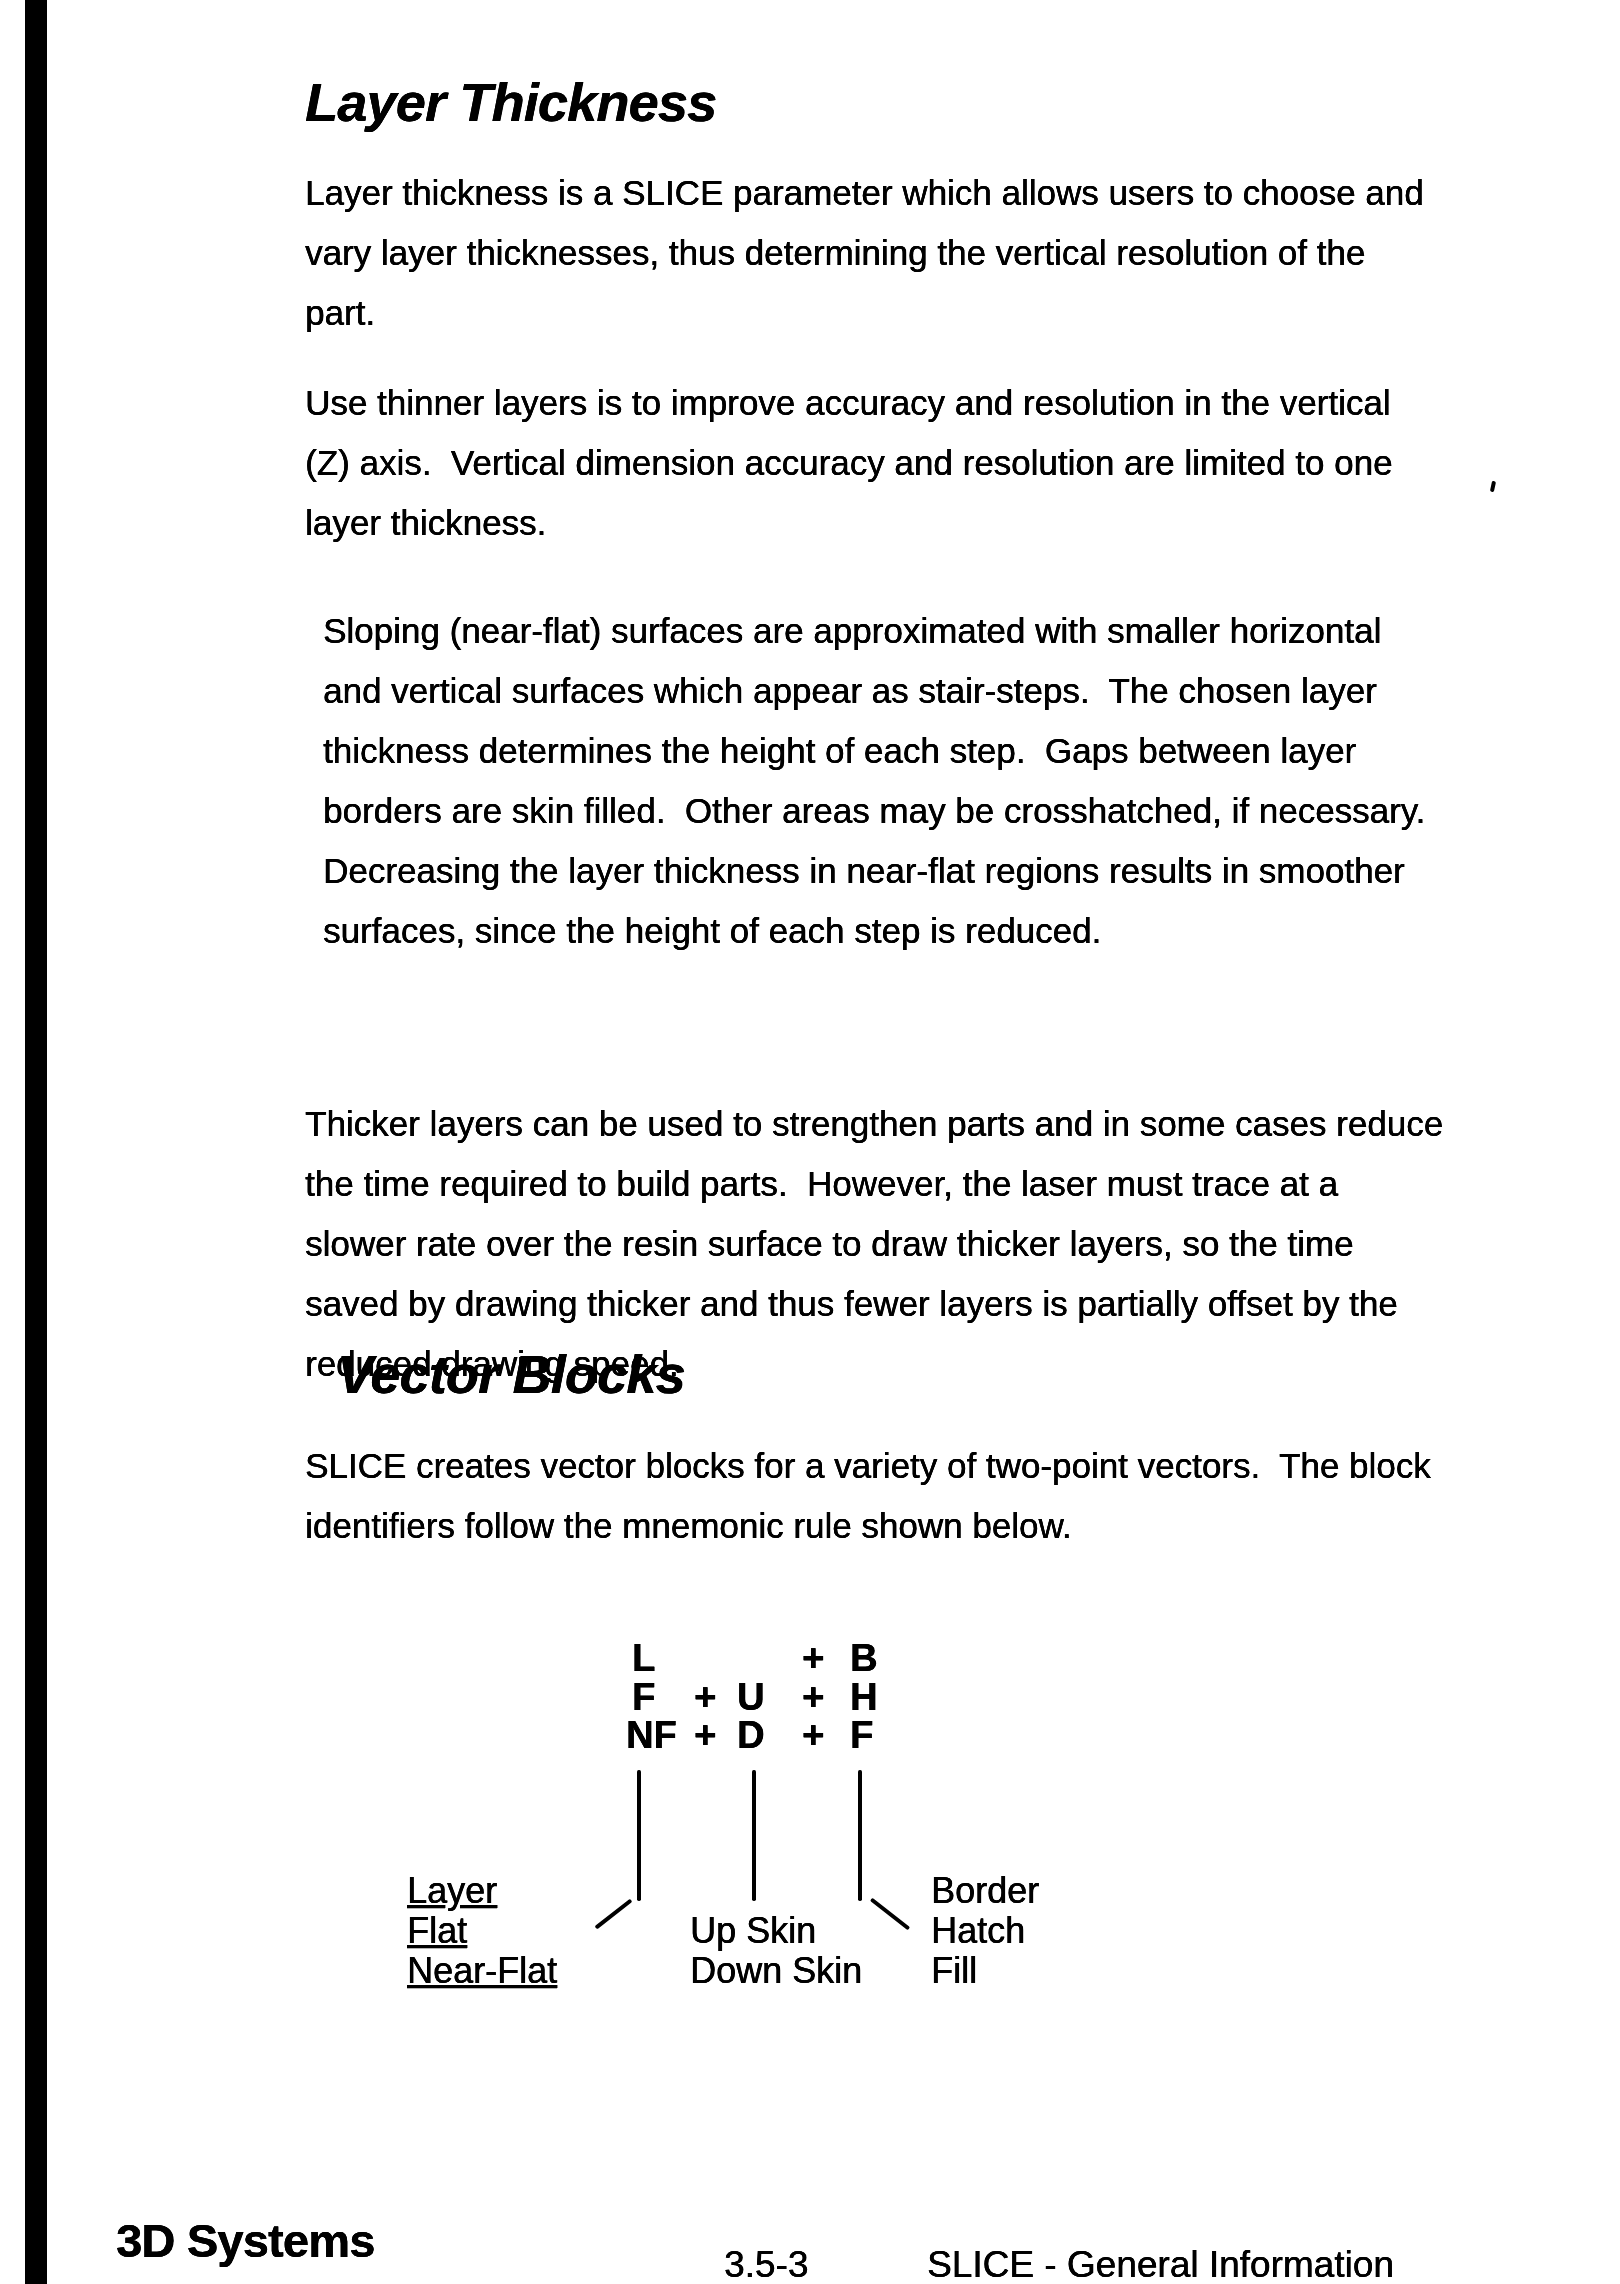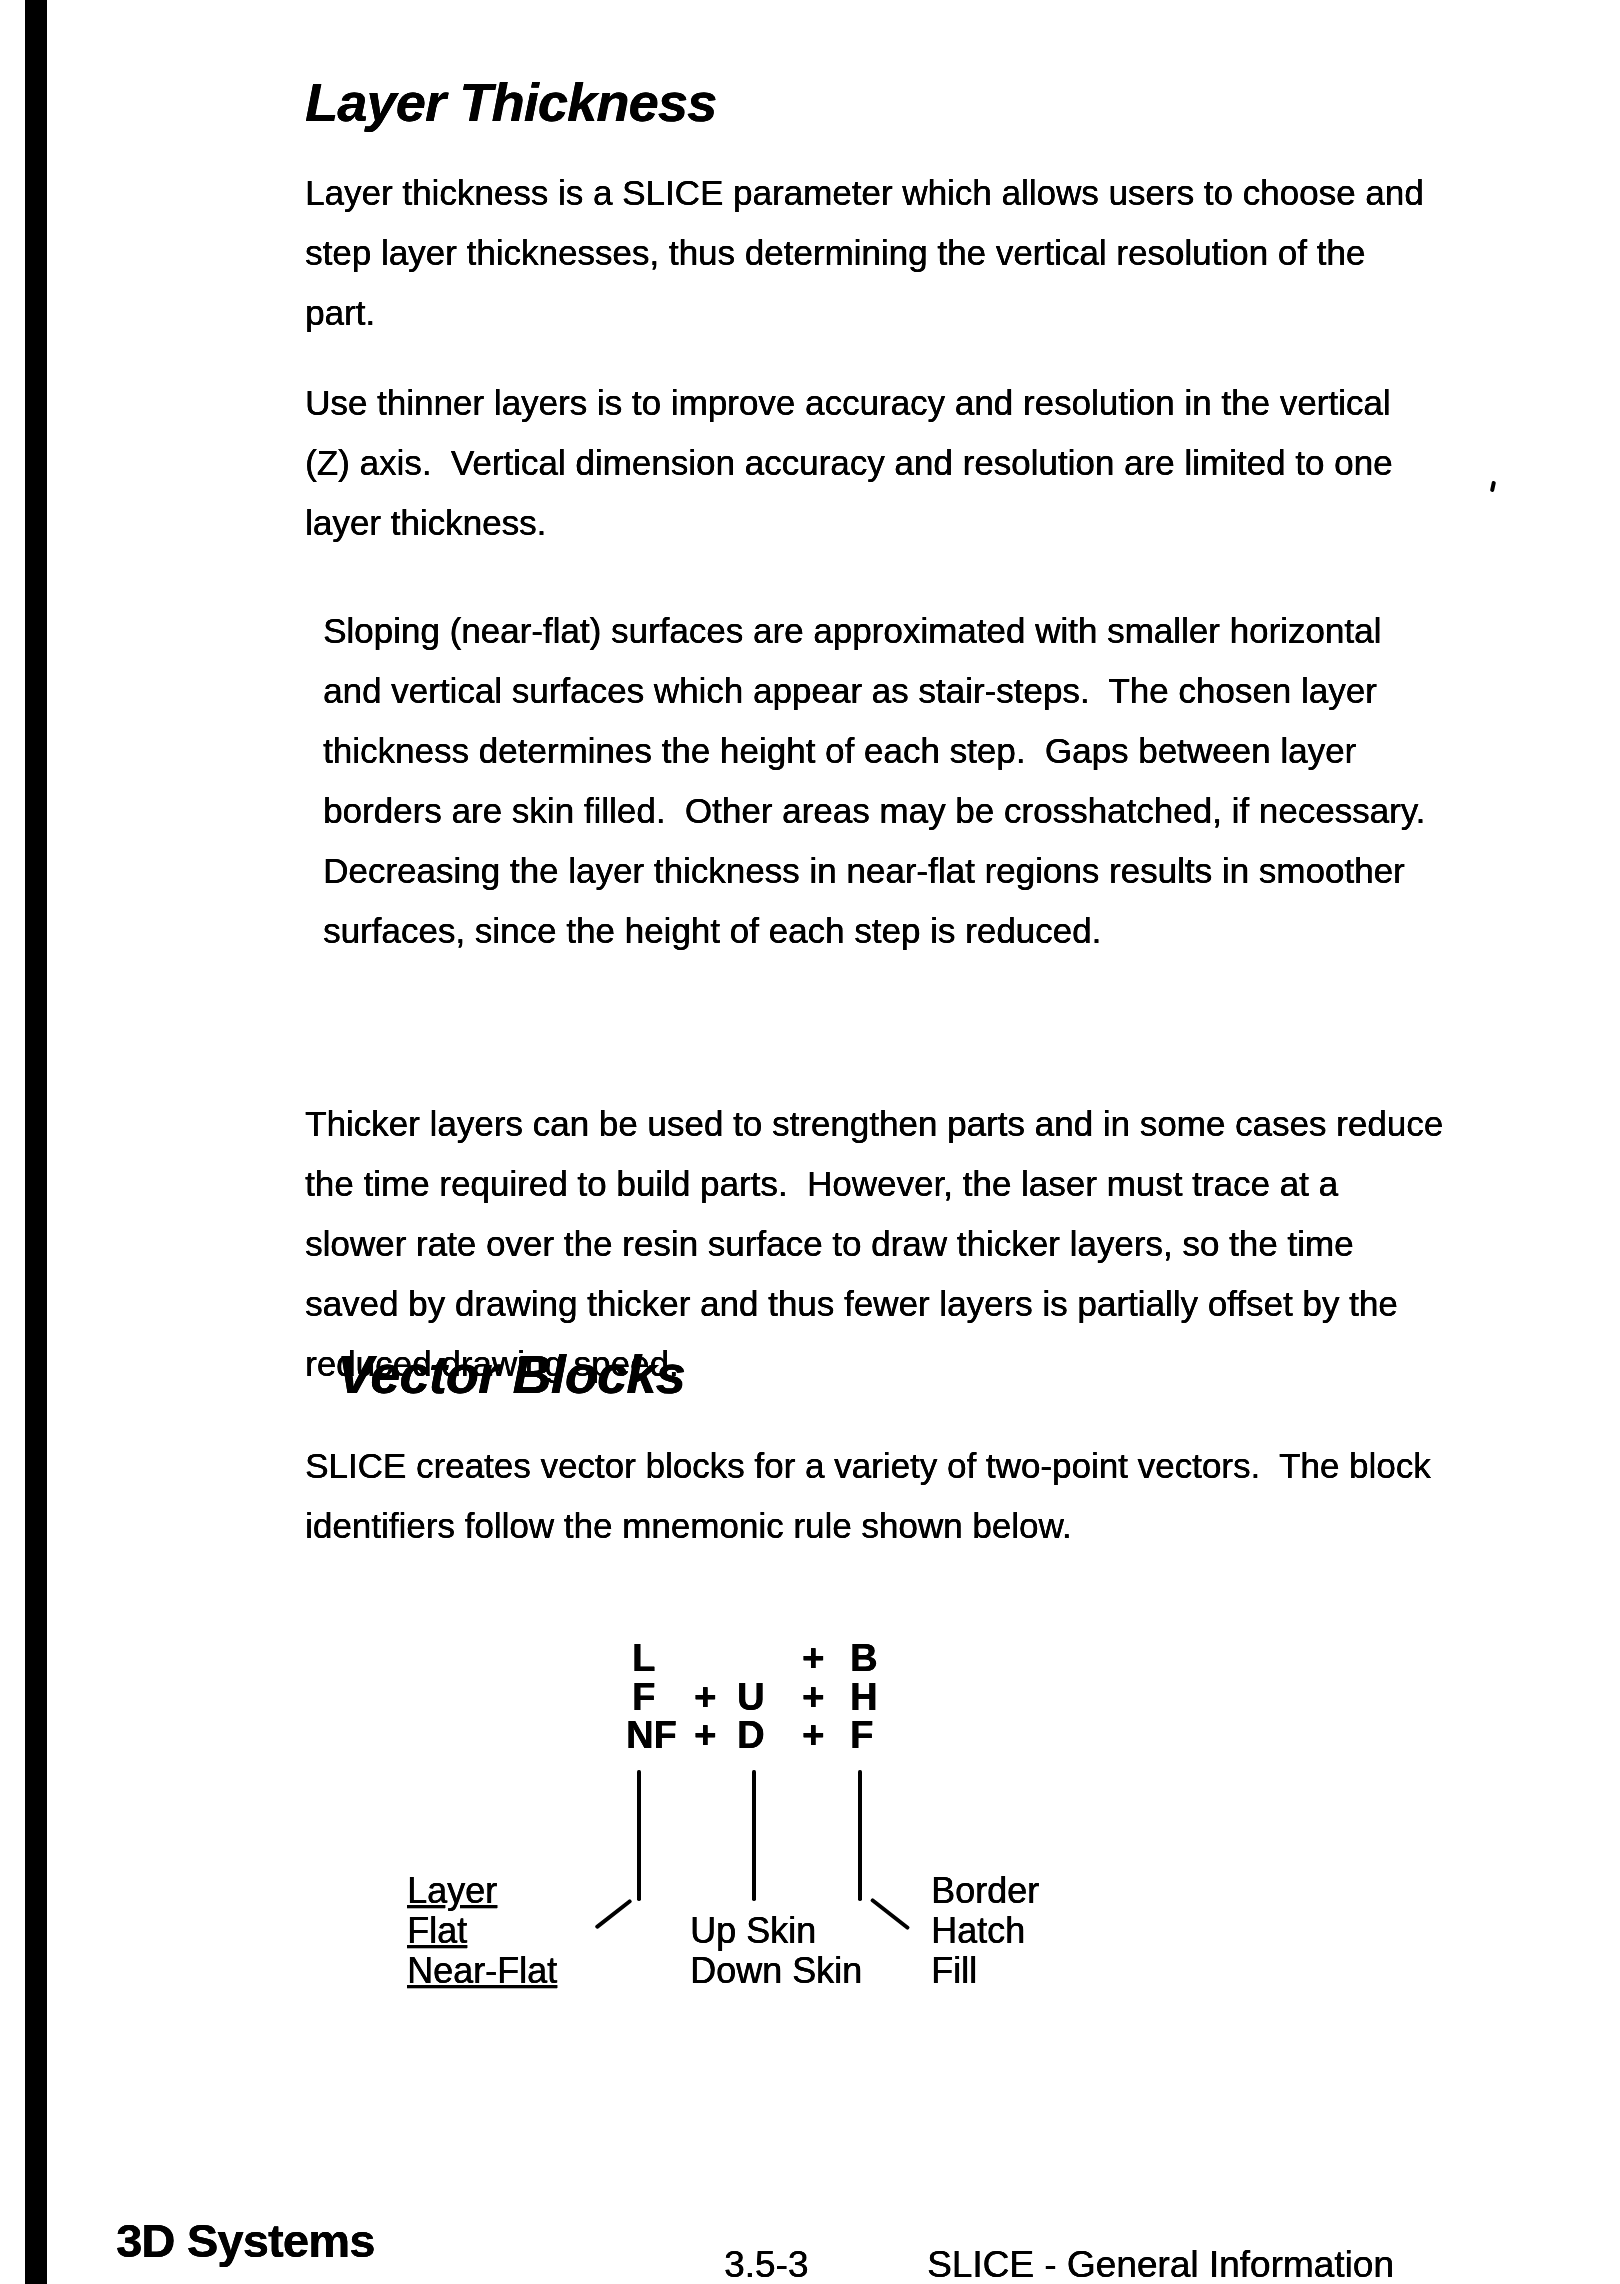--- a/index.html
+++ b/index.html
@@ -81,21 +81,21 @@
   }
 </style>
 </head>
 <body>
 
 <div class="abs left-scan-bar"></div>
 
 <div class="abs heading scan" style="left:305px; top:71px;">Layer Thickness</div>
 
 <div class="abs body-text scan" style="left:305px; top:163px;">Layer thickness is a SLICE parameter which allows users to choose and
-step layer thicknesses, thus determining the vertical resolution of the
+vary layer thicknesses, thus determining the vertical resolution of the
 part.</div>
 
 <div class="abs body-text scan" style="left:305px; top:373px;">Use thinner layers is to improve accuracy and resolution in the vertical
 (Z) axis.  Vertical dimension accuracy and resolution are limited to one
 layer thickness.</div>
 
 <div class="abs speck" style="left:1491px; top:481px;"></div>
 
 <div class="abs body-text scan" style="left:323px; top:601px;">Sloping (near-flat) surfaces are approximated with smaller horizontal
 and vertical surfaces which appear as stair-steps.  The chosen layer

